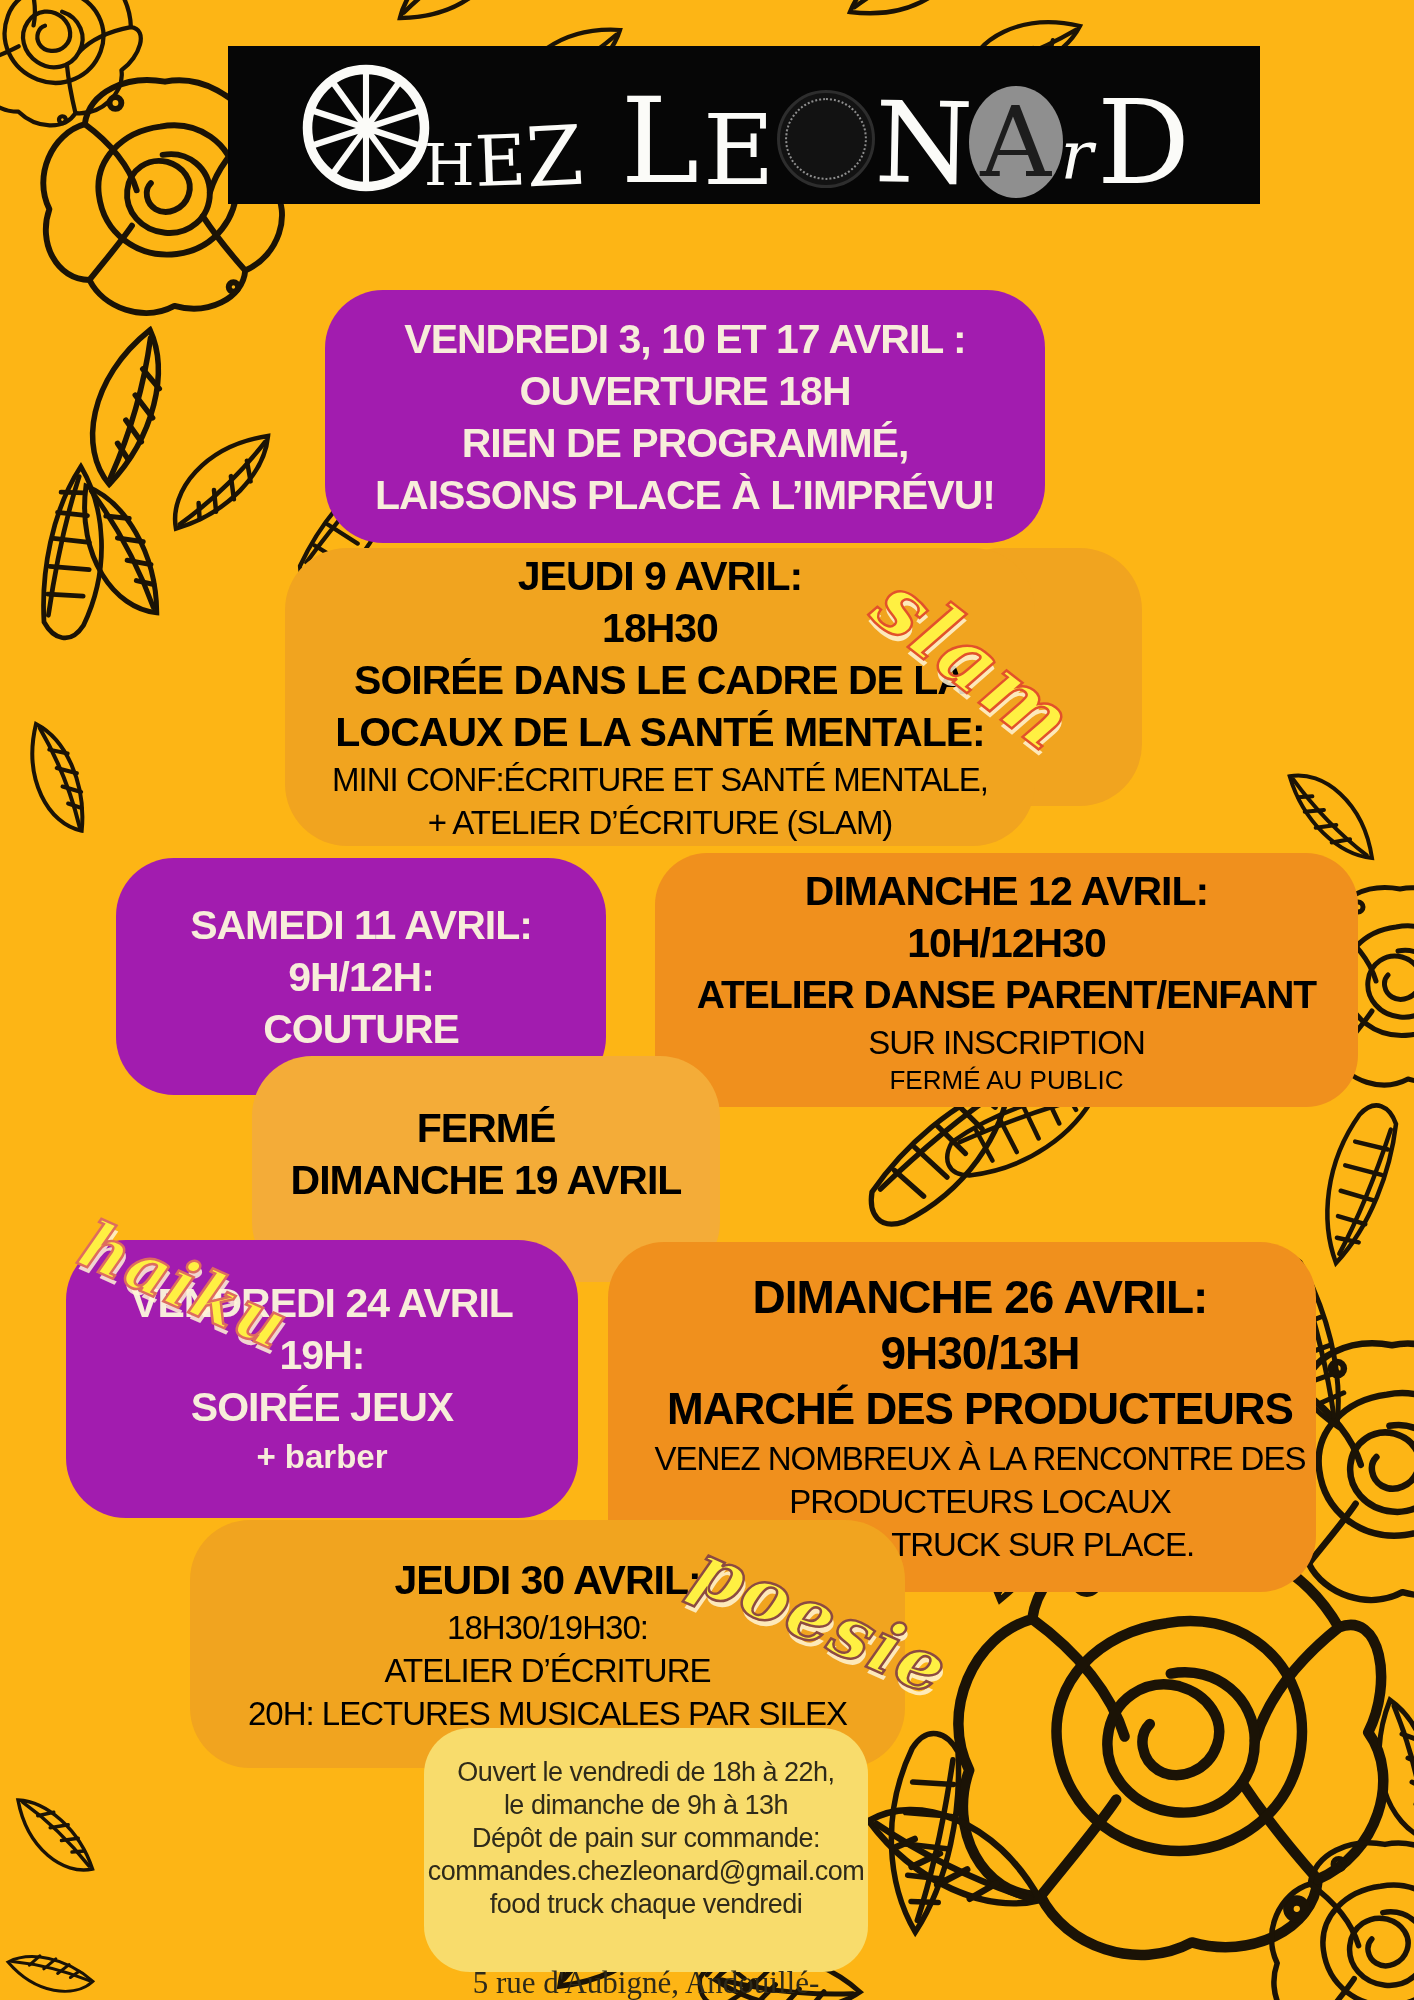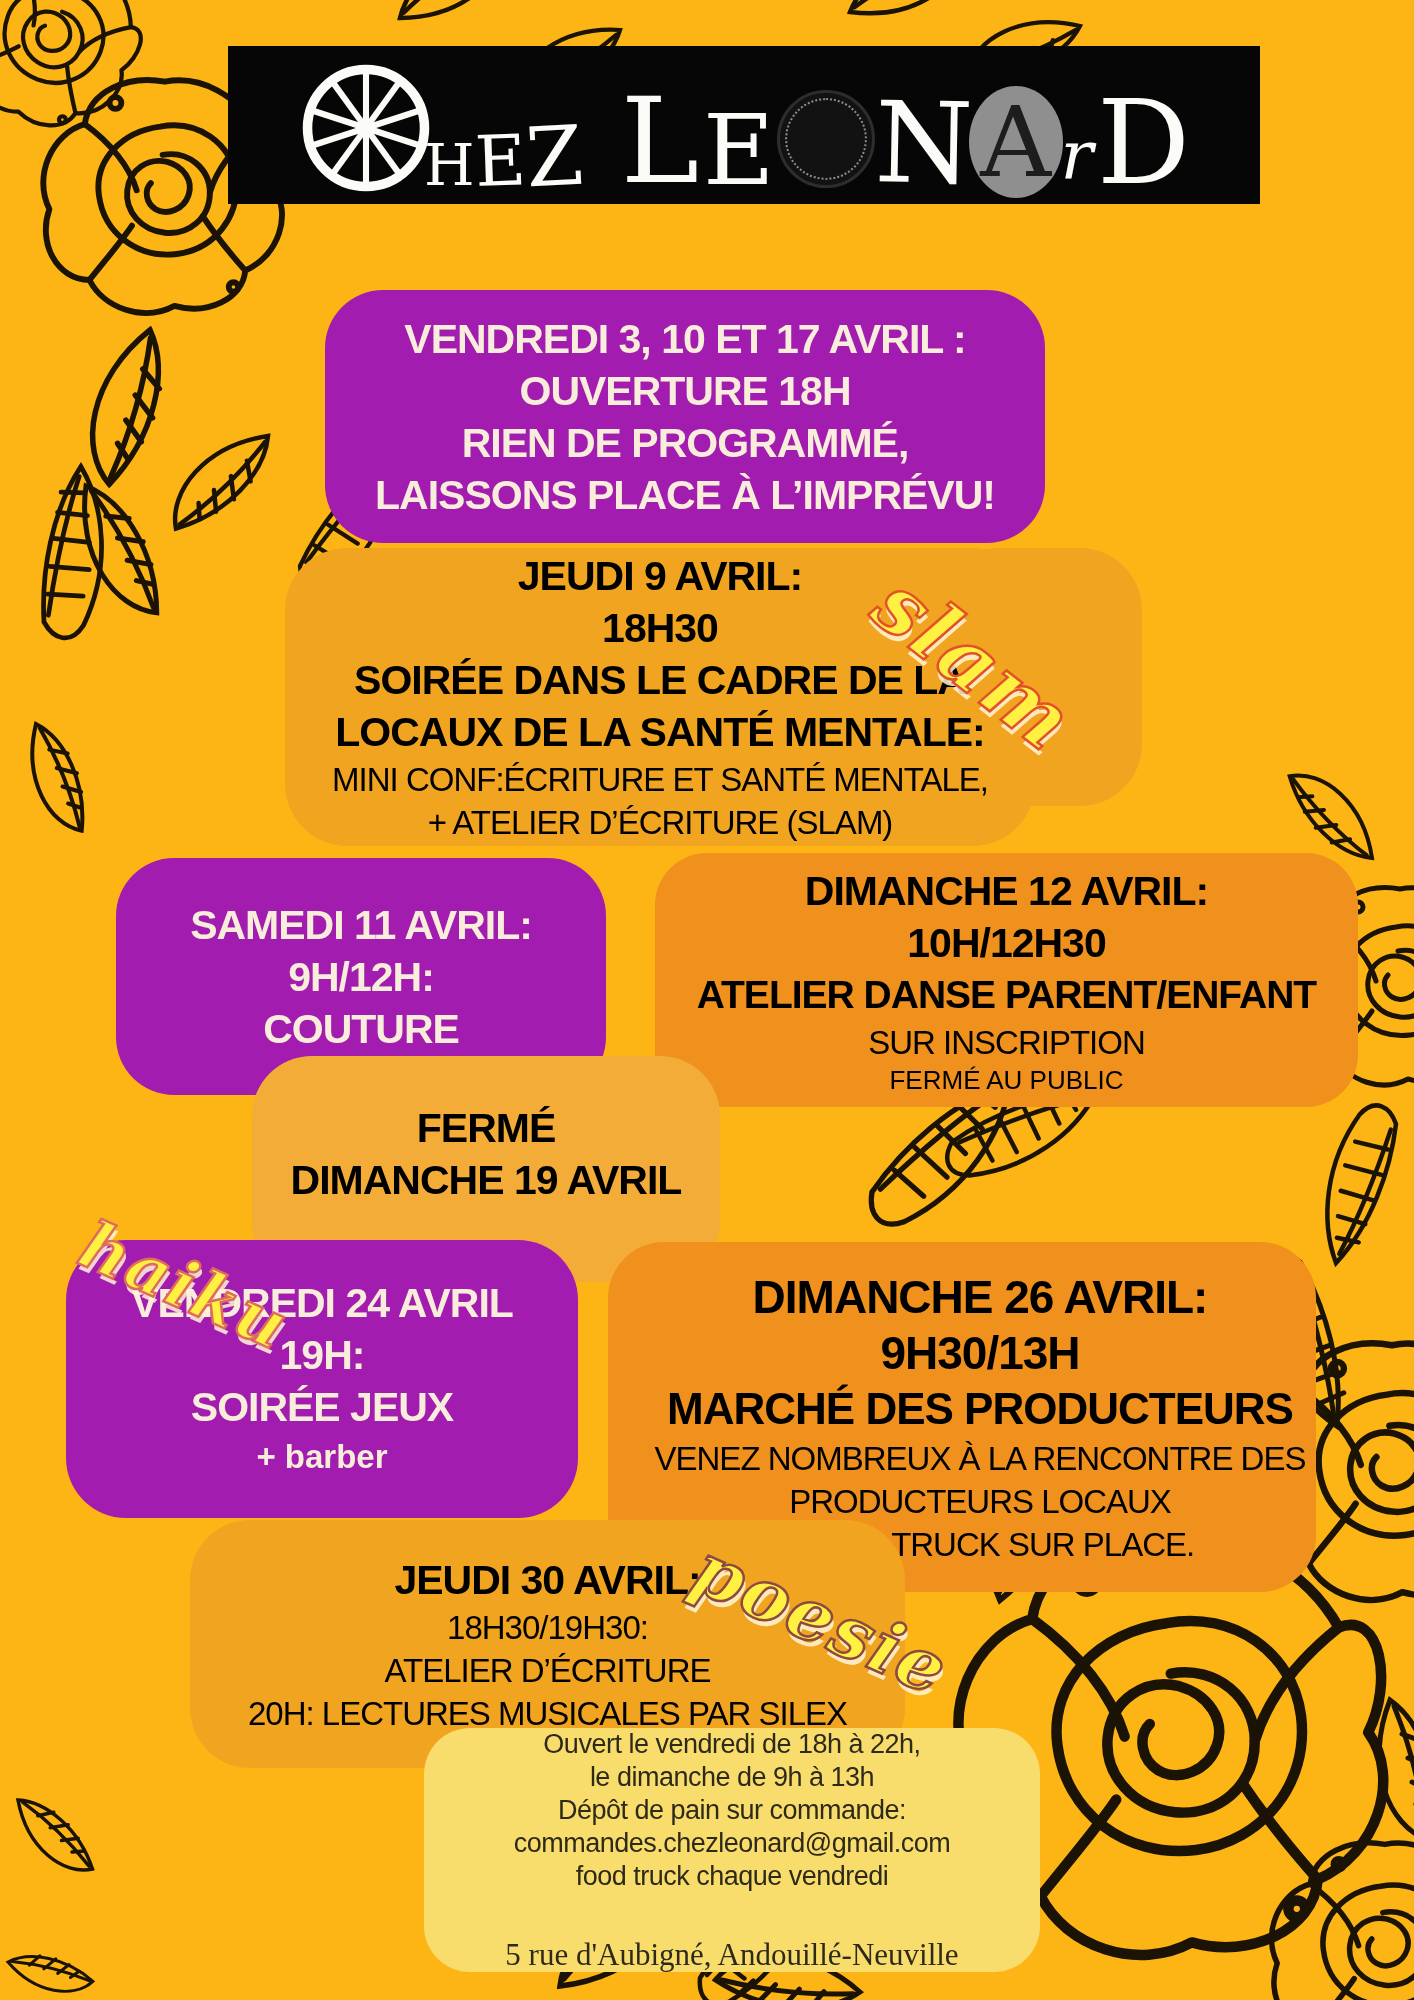--- a/index.html
+++ b/index.html
@@ -78,24 +78,24 @@
     -webkit-text-stroke:2.5px #E2512B;
     text-shadow:4px 5px 0 rgba(255,246,214,.85);
     white-space:nowrap;
   }
   #sticker-slam{left:915px;top:555px;font-size:82px;transform:rotate(38deg);transform-origin:left top;}
   #sticker-haiku{left:100px;top:1205px;font-size:66px;transform:rotate(24deg);transform-origin:left top;-webkit-text-stroke-color:#DE6C5E;}
   #sticker-poesie{left:715px;top:1525px;font-size:72px;transform:rotate(24deg);transform-origin:left top;-webkit-text-stroke-color:#8C4A42;}
 
   
   #info-box{
-    position:absolute;left:424px;top:1728px;width:616px;height:244px;
+    position:absolute;left:424px;top:1728px;width:444px;height:244px;
     border-radius:46px;background:#F8DC6C;color:#2E2A1A;z-index:2;
     display:flex;flex-direction:column;align-items:center;justify-content:flex-start;
-    box-sizing:border-box;text-align:center;
+    padding-top:28px;box-sizing:border-box;text-align:center;
   }
   .info-line{font-size:27px;line-height:33px;letter-spacing:-0.5px;}
   .info-address{font-family:"Liberation Serif",serif;font-size:31px;margin-top:44px;}
 </style>
 </head>
 <body>
 
 <svg id="florals" width="1414" height="2000" viewBox="0 0 1414 2000">
   <defs>
     <g id="rose" fill="none" stroke="#1B1306" stroke-width="5" stroke-linecap="round" stroke-linejoin="round">

